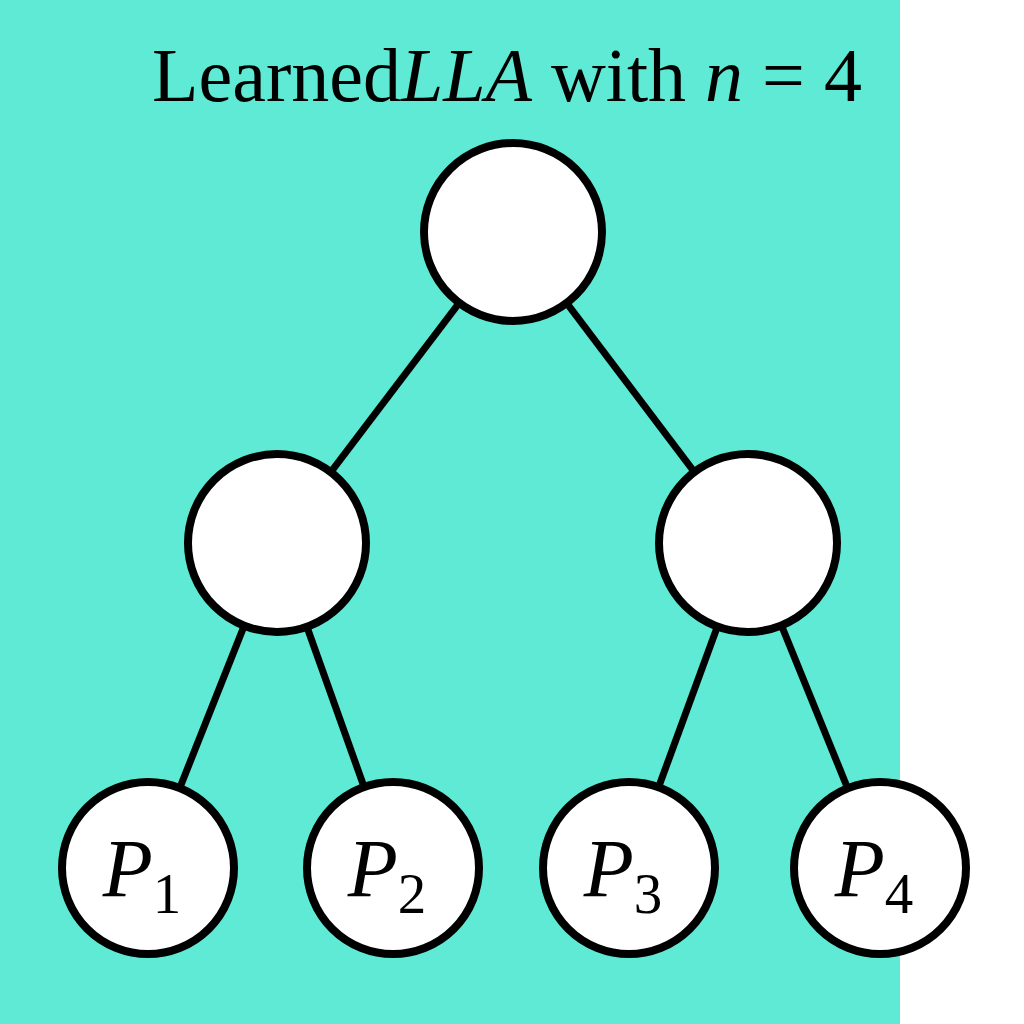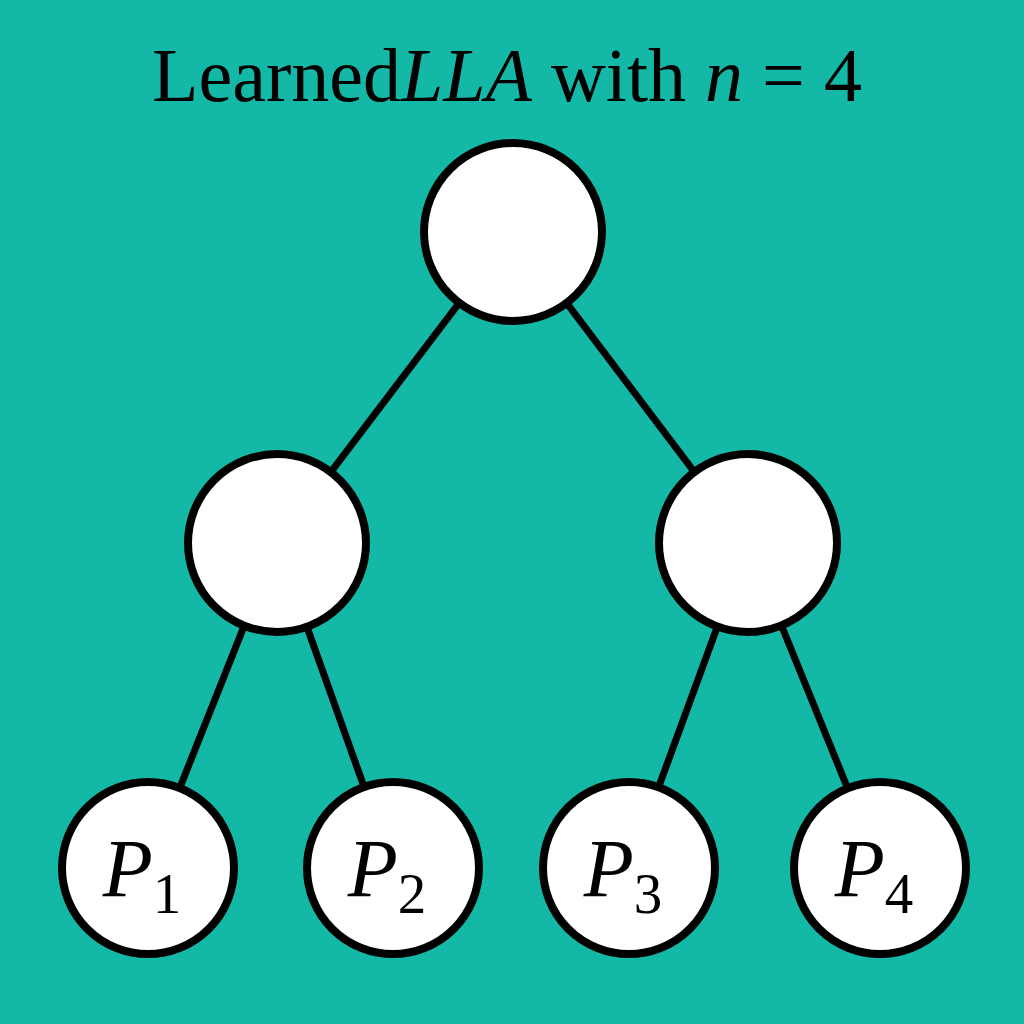--- a/index.html
+++ b/index.html
@@ -5,23 +5,23 @@
   html, body {
     margin: 0;
     padding: 0;
     width: 1024px;
     height: 1024px;
     background: #ffffff;
     overflow: hidden;
   }
   .stage {
     position: relative;
-    width: 1024px;
+    width: 900px;
     height: 1024px;
-    background: #14b8a6;
+    background: #5eead4;
   }
   svg {
     display: block;
   }
   svg text {
     font-family: "Liberation Serif", "DejaVu Serif", serif;
   }
   .title-text {
     font-size: 76px;
     white-space: pre;

